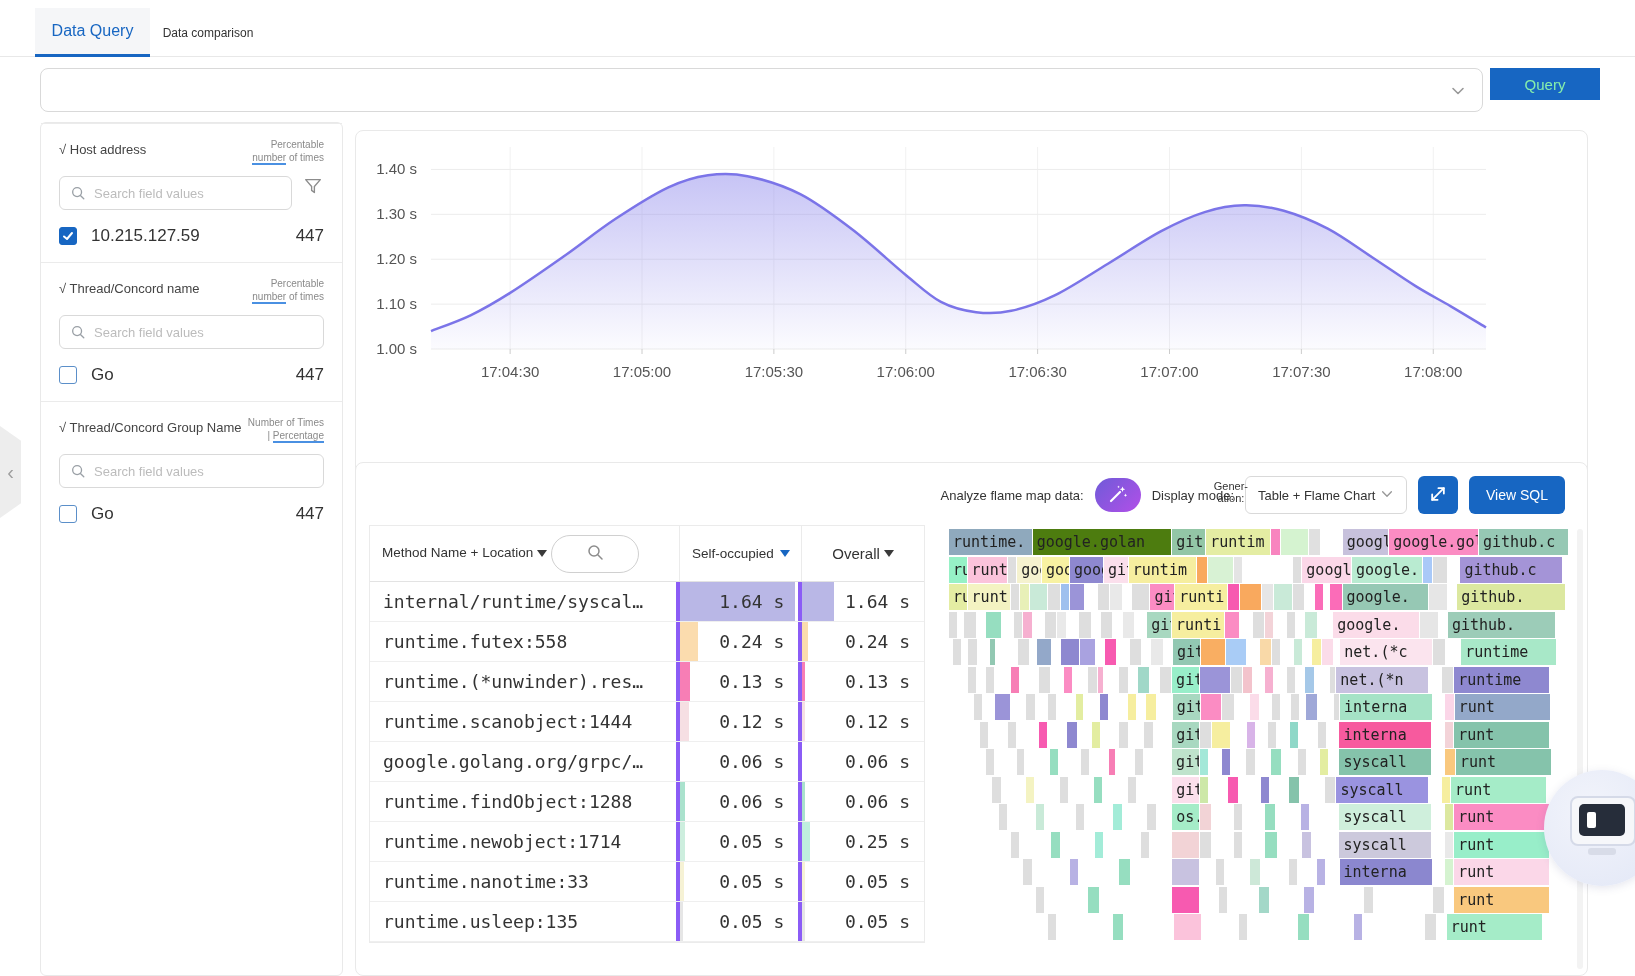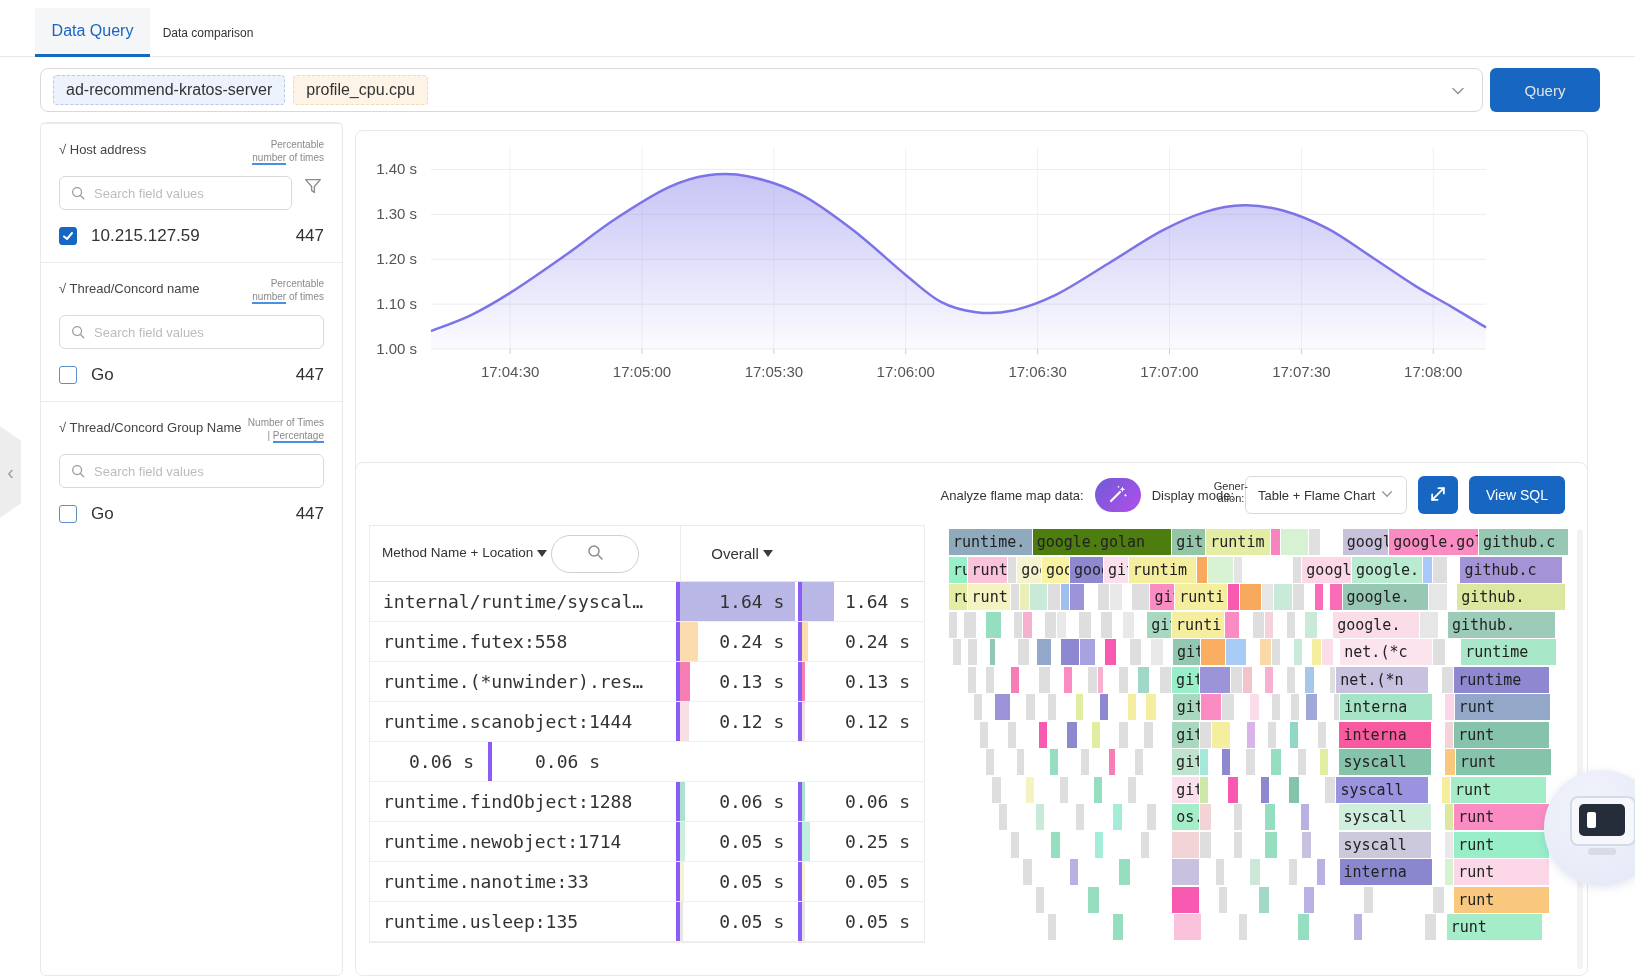--- a/index.html
+++ b/index.html
@@ -17,22 +17,22 @@
     display:flex; align-items:center; justify-content:center; font-size:12px; color:#333; cursor:pointer; }
 
   
   .query-input { position:absolute; left:40px; top:68px; width:1443px; height:44px;
     border:1px solid #d9d9d9; border-radius:8px; background:#fff; display:flex;
     align-items:center; padding:0 44px 0 12px; gap:8px; }
   .qtag { font-size:16px; padding:5px 12px; border-radius:4px; white-space:nowrap; }
   .qtag.blue { background:#eef2fc; border:1px dashed #b9c6f0; }
   .qtag.orange { background:#fdf3e6; border:1px dashed #f0dcb4; }
   .query-chevron { position:absolute; right:16px; top:14px; }
-  .query-btn { position:absolute; left:1490px; top:68px; width:110px; height:44px;
-    background:#1766c2; color:#e5e5e5; font-size:15px; border:none; border-radius:6px; cursor:pointer; }
+  .query-btn { position:absolute; left:1490px; top:68px; width:110px; height:32px;
+    background:#1766c2; color:#86efac; font-size:15px; border:none; border-radius:0; cursor:pointer; }
 
   
   .sidebar { position:absolute; left:40px; top:122px; width:303px; height:854px;
     border:1px solid #e9e9e9; border-radius:6px; background:#fff; }
   .qf-title { font-size:17px; color:#333; padding:27px 18px 20px; }
   .divider { height:1px; background:#ebebeb; }
   .section { padding:14px 18px 16px; }
   .sec-head { display:flex; justify-content:space-between; align-items:flex-start; }
   .sec-name { font-size:13px; color:#444; padding-top:4px; }
   .sec-metric { font-size:10px; color:#8a8a8a; text-align:right; line-height:1.3; }
@@ -133,24 +133,20 @@
 <div class="tabbar">
   <div class="tab-active">
     <span>Data Query</span>
   </div>
   <div class="tab-inactive">
     <span>Data comparison</span>
   </div>
 </div>
 
 <div class="query-input">
-  <span id="query-tags" style="display: flex; gap: 8px;">
-      <span class="qtag blue">ad-recommend-kratos-server</span>
-      <span class="qtag orange">profile_cpu.cpu</span>
-    </span>
   <span class="query-chevron">
     <svg width="16" height="16" viewBox="0 0 16 16">
         <polyline points="3,5.5 8,10.5 13,5.5" fill="none" stroke="#999" stroke-width="1.6" stroke-linecap="round" stroke-linejoin="round"></polyline>
       </svg>
   </span>
 </div>
 <button class="query-btn">Query</button>
 
 <div class="sidebar">
   <div class="divider"></div>
@@ -338,20 +334,24 @@
         <span class="tri"></span>
         <div class="pill-search">
           <span>
             <svg width="18" height="18" viewBox="0 0 18 18">
                 <circle cx="8" cy="8" r="5" fill="none" stroke="#8c8c8c" stroke-width="1.5"></circle>
                 <line x1="12" y1="12" x2="16" y2="16" stroke="#8c8c8c" stroke-width="1.5" stroke-linecap="round"></line>
               </svg>
           </span>
         </div>
       </div>
+      <div class="mh-self">
+        <span>Self-occupied</span>
+        <span class="tri blue"></span>
+      </div>
       <div class="mh-overall">
         <span>Overall</span>
         <span class="tri"></span>
       </div>
     </div>
     <div id="mt-body">
         <div class="mt-row">
           <div class="mc-method mono">internal/runtime/syscal…</div>
           <div class="mc-val">
             <div class="bar" style="width: 97%; background: rgb(185, 183, 230);"></div>
@@ -389,20 +389,21 @@
           <div class="mc-val">
             <div class="bar" style="width: 7%; background: rgb(246, 223, 227);"></div>
             <span class="v mono">0.12 s</span>
           </div>
           <div class="mc-val">
             <div class="bar" style="width: 2%; background: rgb(246, 223, 227);"></div>
             <span class="v mono">0.12 s</span>
           </div>
         </div>
         <div class="mt-row">
+          <div class="mc-method mono">google.golang.org/grpc/…</div>
           <div class="mc-val">
             <span class="v mono">0.06 s</span>
           </div>
           <div class="mc-val">
             <span class="v mono">0.06 s</span>
           </div>
         </div>
         <div class="mt-row">
           <div class="mc-method mono">runtime.findObject:1288</div>
           <div class="mc-val">

